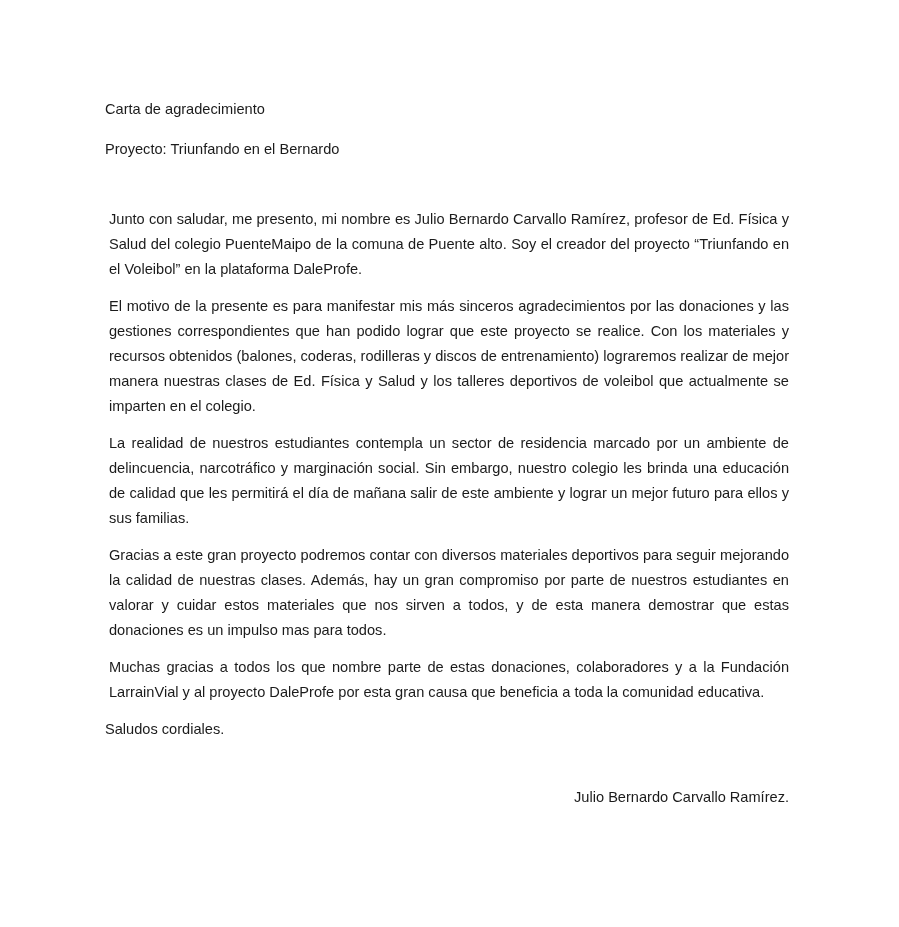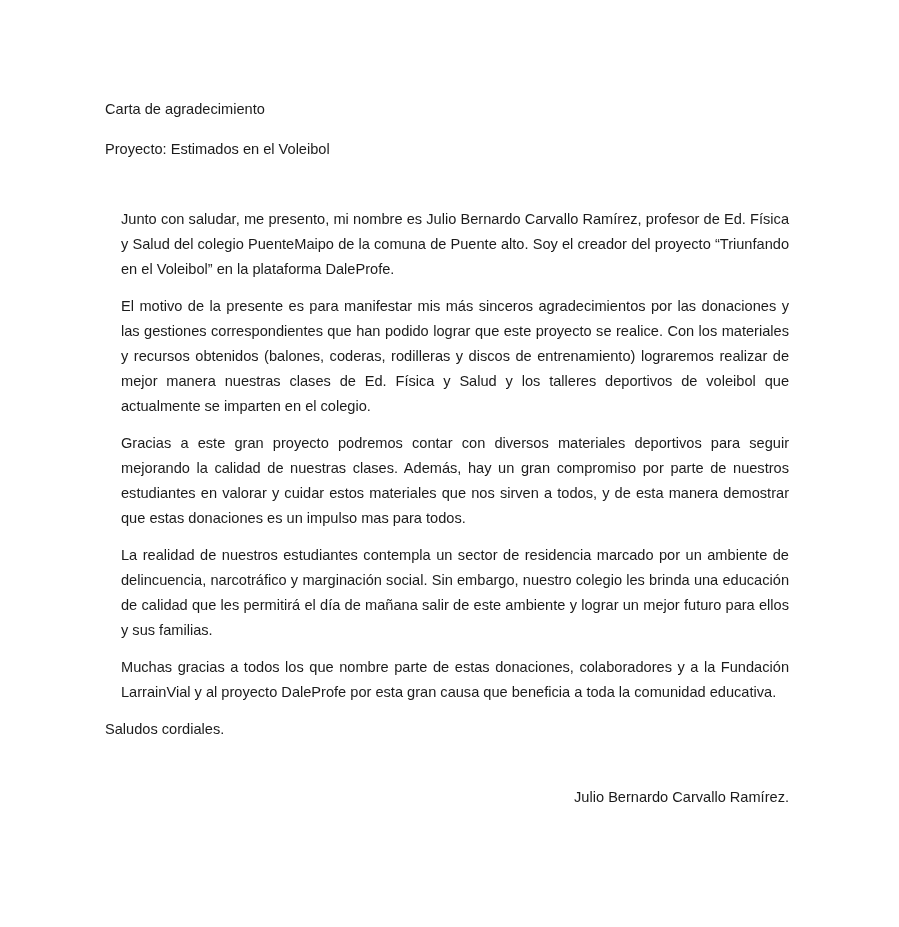--- a/index.html
+++ b/index.html
@@ -22,40 +22,40 @@
   }
   .line {
     margin: 0 0 15px 0;
     text-align: left;
     white-space: nowrap;
   }
   .line.gap-large {
     margin-bottom: 45px;
   }
   .para {
-    margin: 0 0 12px 16px;
+    margin: 0 0 12px 4px;
     text-align: justify;
   }
   .closing {
     margin: 0 0 43px 0;
     text-align: left;
   }
   .signature {
     margin: 0;
     text-align: right;
   }
 </style>
 </head>
 <body>
 
 <div class="page">
   <p class="line">Carta de agradecimiento</p>
-  <p class="line gap-large">Proyecto: Estimados en el Voleibol</p>
+  <p class="line gap-large">Proyecto: Triunfando en el Bernardo</p>
 
   <p class="para">Junto con saludar, me presento, mi nombre es Julio Bernardo Carvallo Ramírez, profesor de Ed. Física y Salud del colegio PuenteMaipo de la comuna de Puente alto. Soy el creador del proyecto “Triunfando en el Voleibol” en la plataforma DaleProfe.</p>
   <p class="para">El motivo de la presente es para manifestar mis más sinceros agradecimientos por las donaciones y las gestiones correspondientes que han podido lograr que este proyecto se realice. Con los materiales y recursos obtenidos (balones, coderas, rodilleras y discos de entrenamiento) lograremos realizar de mejor manera nuestras clases de Ed. Física y Salud y los talleres deportivos de voleibol que actualmente se imparten en el colegio.</p>
+  <p class="para">La realidad de nuestros estudiantes contempla un sector de residencia marcado por un ambiente de delincuencia, narcotráfico y marginación social. Sin embargo, nuestro colegio les brinda una educación de calidad que les permitirá el día de mañana salir de este ambiente y lograr un mejor futuro para ellos y sus familias.</p>
   <p class="para">Gracias a este gran proyecto podremos contar con diversos materiales deportivos para seguir mejorando la calidad de nuestras clases. Además, hay un gran compromiso por parte de nuestros estudiantes en valorar y cuidar estos materiales que nos sirven a todos, y de esta manera demostrar que estas donaciones es un impulso mas para todos.</p>
-  <p class="para">La realidad de nuestros estudiantes contempla un sector de residencia marcado por un ambiente de delincuencia, narcotráfico y marginación social. Sin embargo, nuestro colegio les brinda una educación de calidad que les permitirá el día de mañana salir de este ambiente y lograr un mejor futuro para ellos y sus familias.</p>
   <p class="para">Muchas gracias a todos los que nombre parte de estas donaciones, colaboradores y a la Fundación LarrainVial y al proyecto DaleProfe por esta gran causa que beneficia a toda la comunidad educativa.</p>
 
   <p class="closing">Saludos cordiales.</p>
   <p class="signature">Julio Bernardo Carvallo Ramírez.</p>
 </div>
 
 </body></html>

